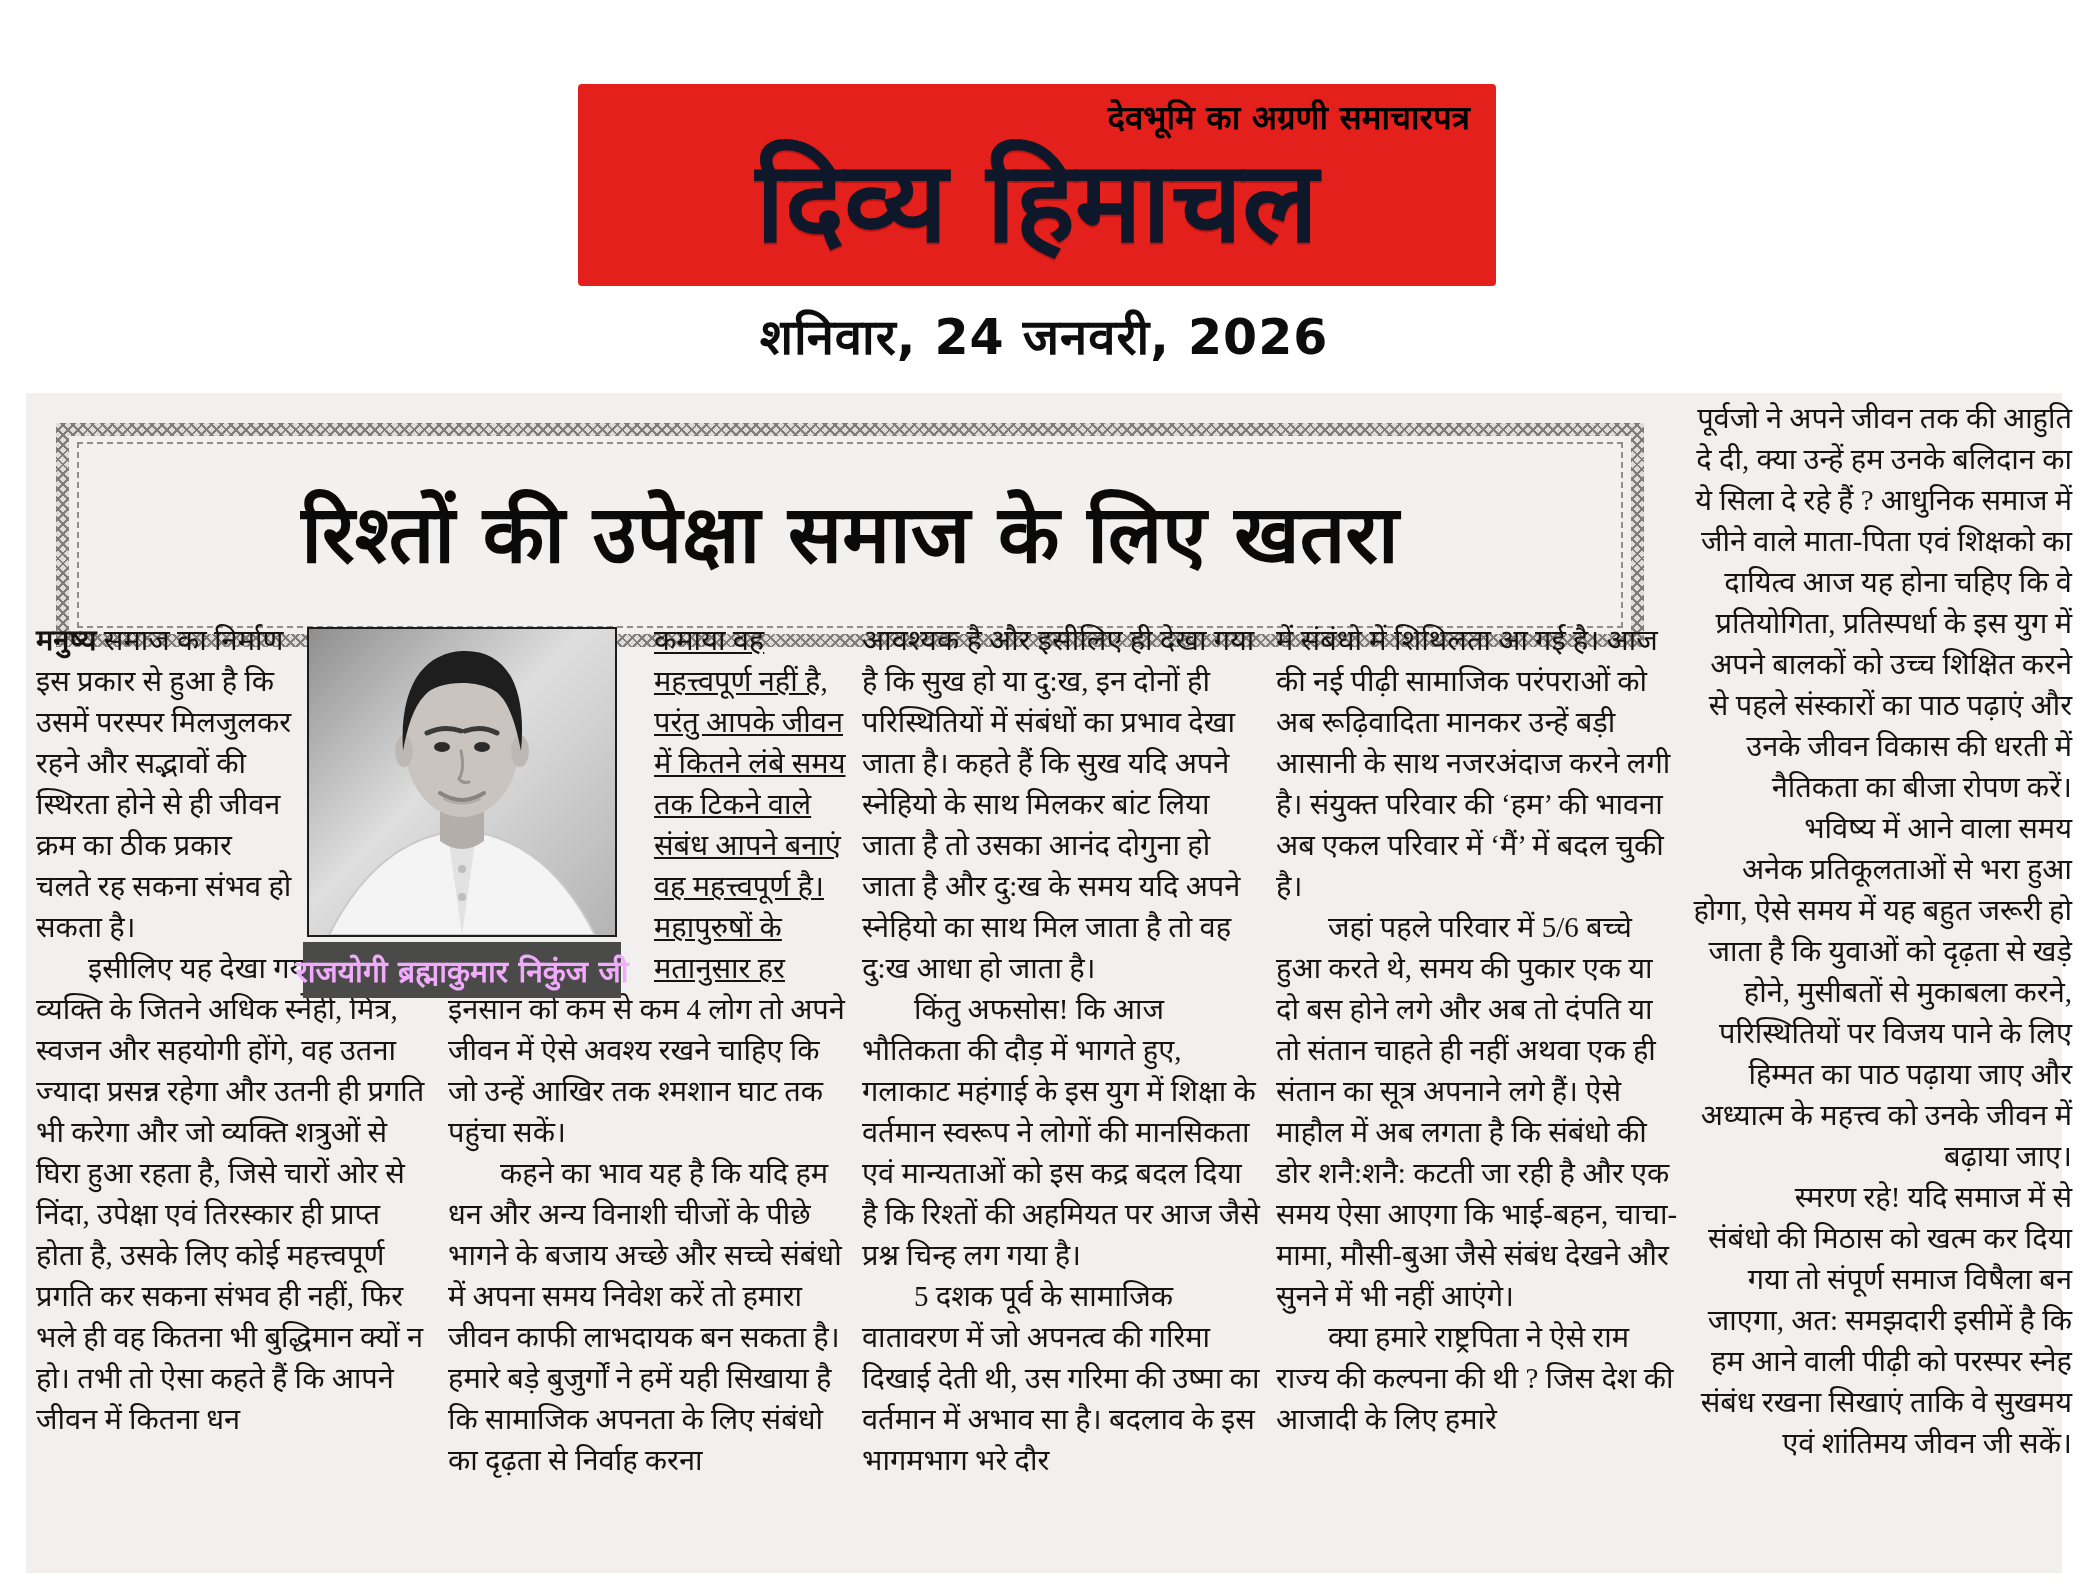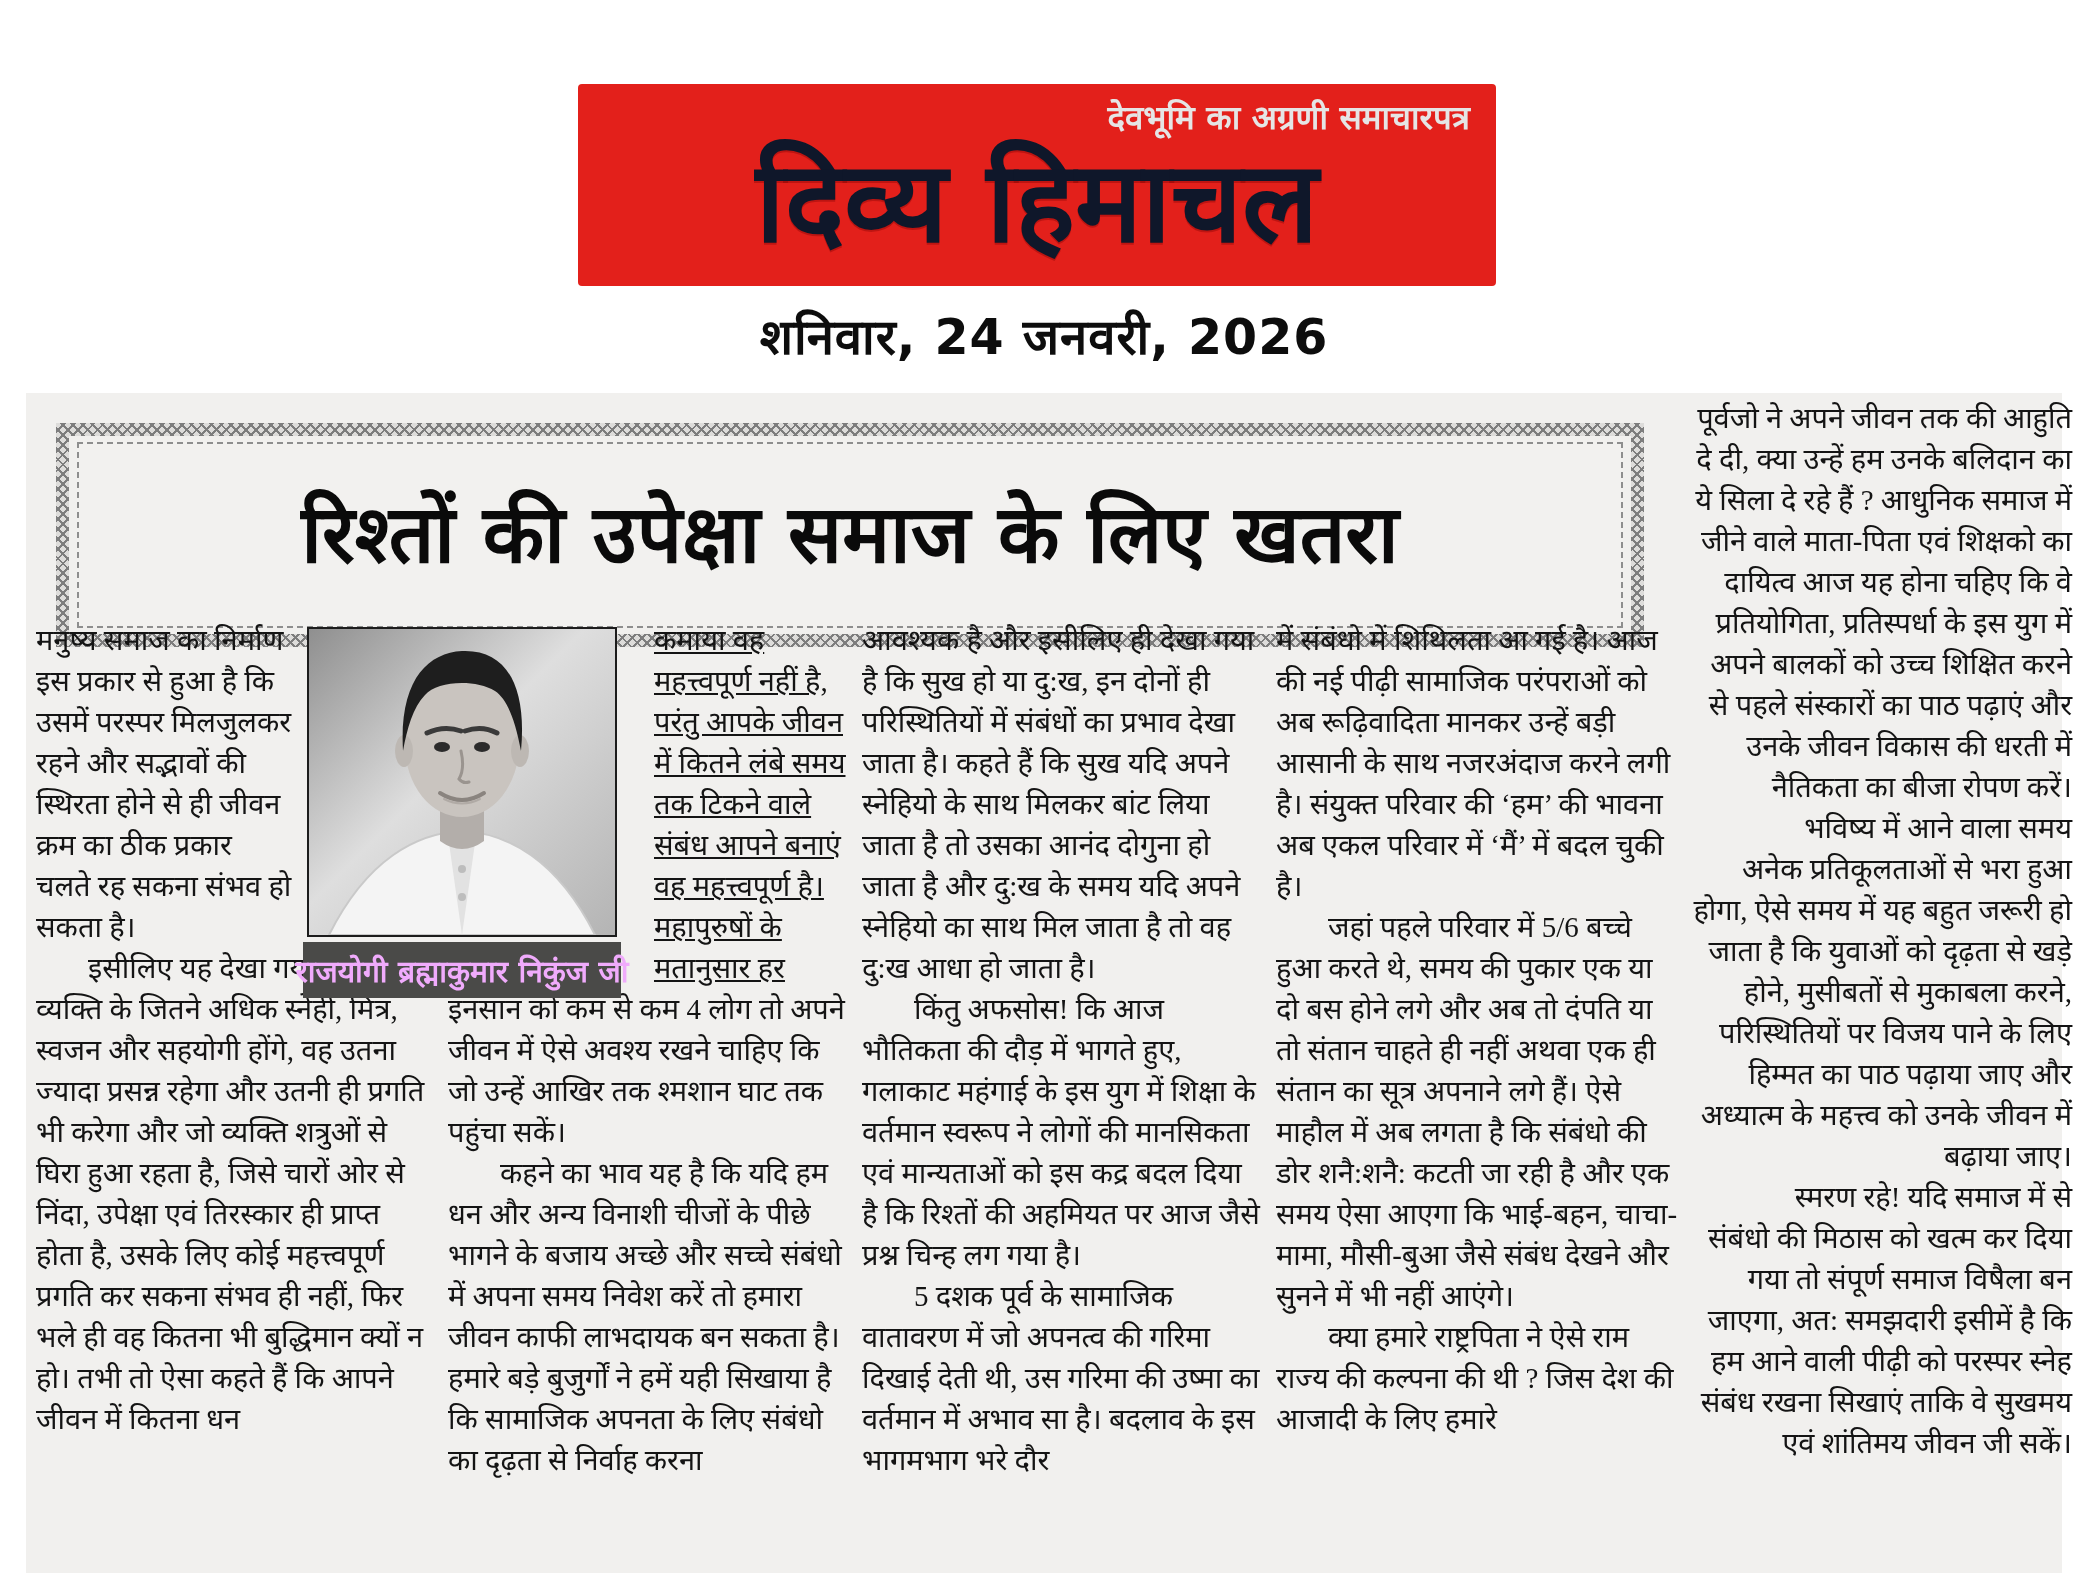--- a/index.html
+++ b/index.html
@@ -21,21 +21,21 @@
     position:absolute;left:0;right:0;top:34px;bottom:0;
     display:flex;align-items:center;justify-content:center;
     font-family:"DejaVu Sans","Liberation Sans",sans-serif;
     font-weight:bold;font-size:112px;line-height:1;color:#0f172a;
     text-shadow:0 2px 0 rgba(120,0,0,.35);
     white-space:nowrap;
   }
   .masthead .tagline{
     position:absolute;top:10px;right:26px;
     font-family:"DejaVu Sans","Liberation Sans",sans-serif;
-    font-weight:bold;font-size:33px;color:#e5e5e5;white-space:nowrap;
+    font-weight:bold;font-size:33px;color:#000000;white-space:nowrap;
   }
   .dateline{
     position:absolute;left:0;top:302px;width:2088px;text-align:center;
     font-family:"DejaVu Sans","Liberation Sans",sans-serif;
     font-weight:bold;font-size:49px;color:#0d0d0d;letter-spacing:1px;
   }
   
   .hframe{
     position:absolute;left:56px;top:423px;width:1588px;height:224px;
     background:
@@ -69,21 +69,21 @@
   .col{position:absolute;top:620px;font-size:29px;line-height:41px;color:#141414;}
   .col p{margin:0;padding:0;}
   .col .indent{text-indent:52px;}
   #col1{left:36px;width:398px;}
   #col2{left:448px;width:400px;}
   #col3{left:862px;width:402px;}
   #col4{left:1276px;width:402px;}
   #col5{left:1692px;top:398px;width:380px;text-align:right;}
   #col1 .narrow{width:256px;}
   #col2 .narrow{padding-left:206px;text-decoration:underline;}
-  .lead{font-weight:normal;}
+  .lead{font-weight:bold;}
 </style>
 </head>
 <body>
 
 <div class="content-bg"></div>
 
 <div class="masthead">
   <div class="tagline">देवभूमि का अग्रणी समाचारपत्र</div>
   <div class="logo">दिव्य हिमाचल</div>
 </div>

